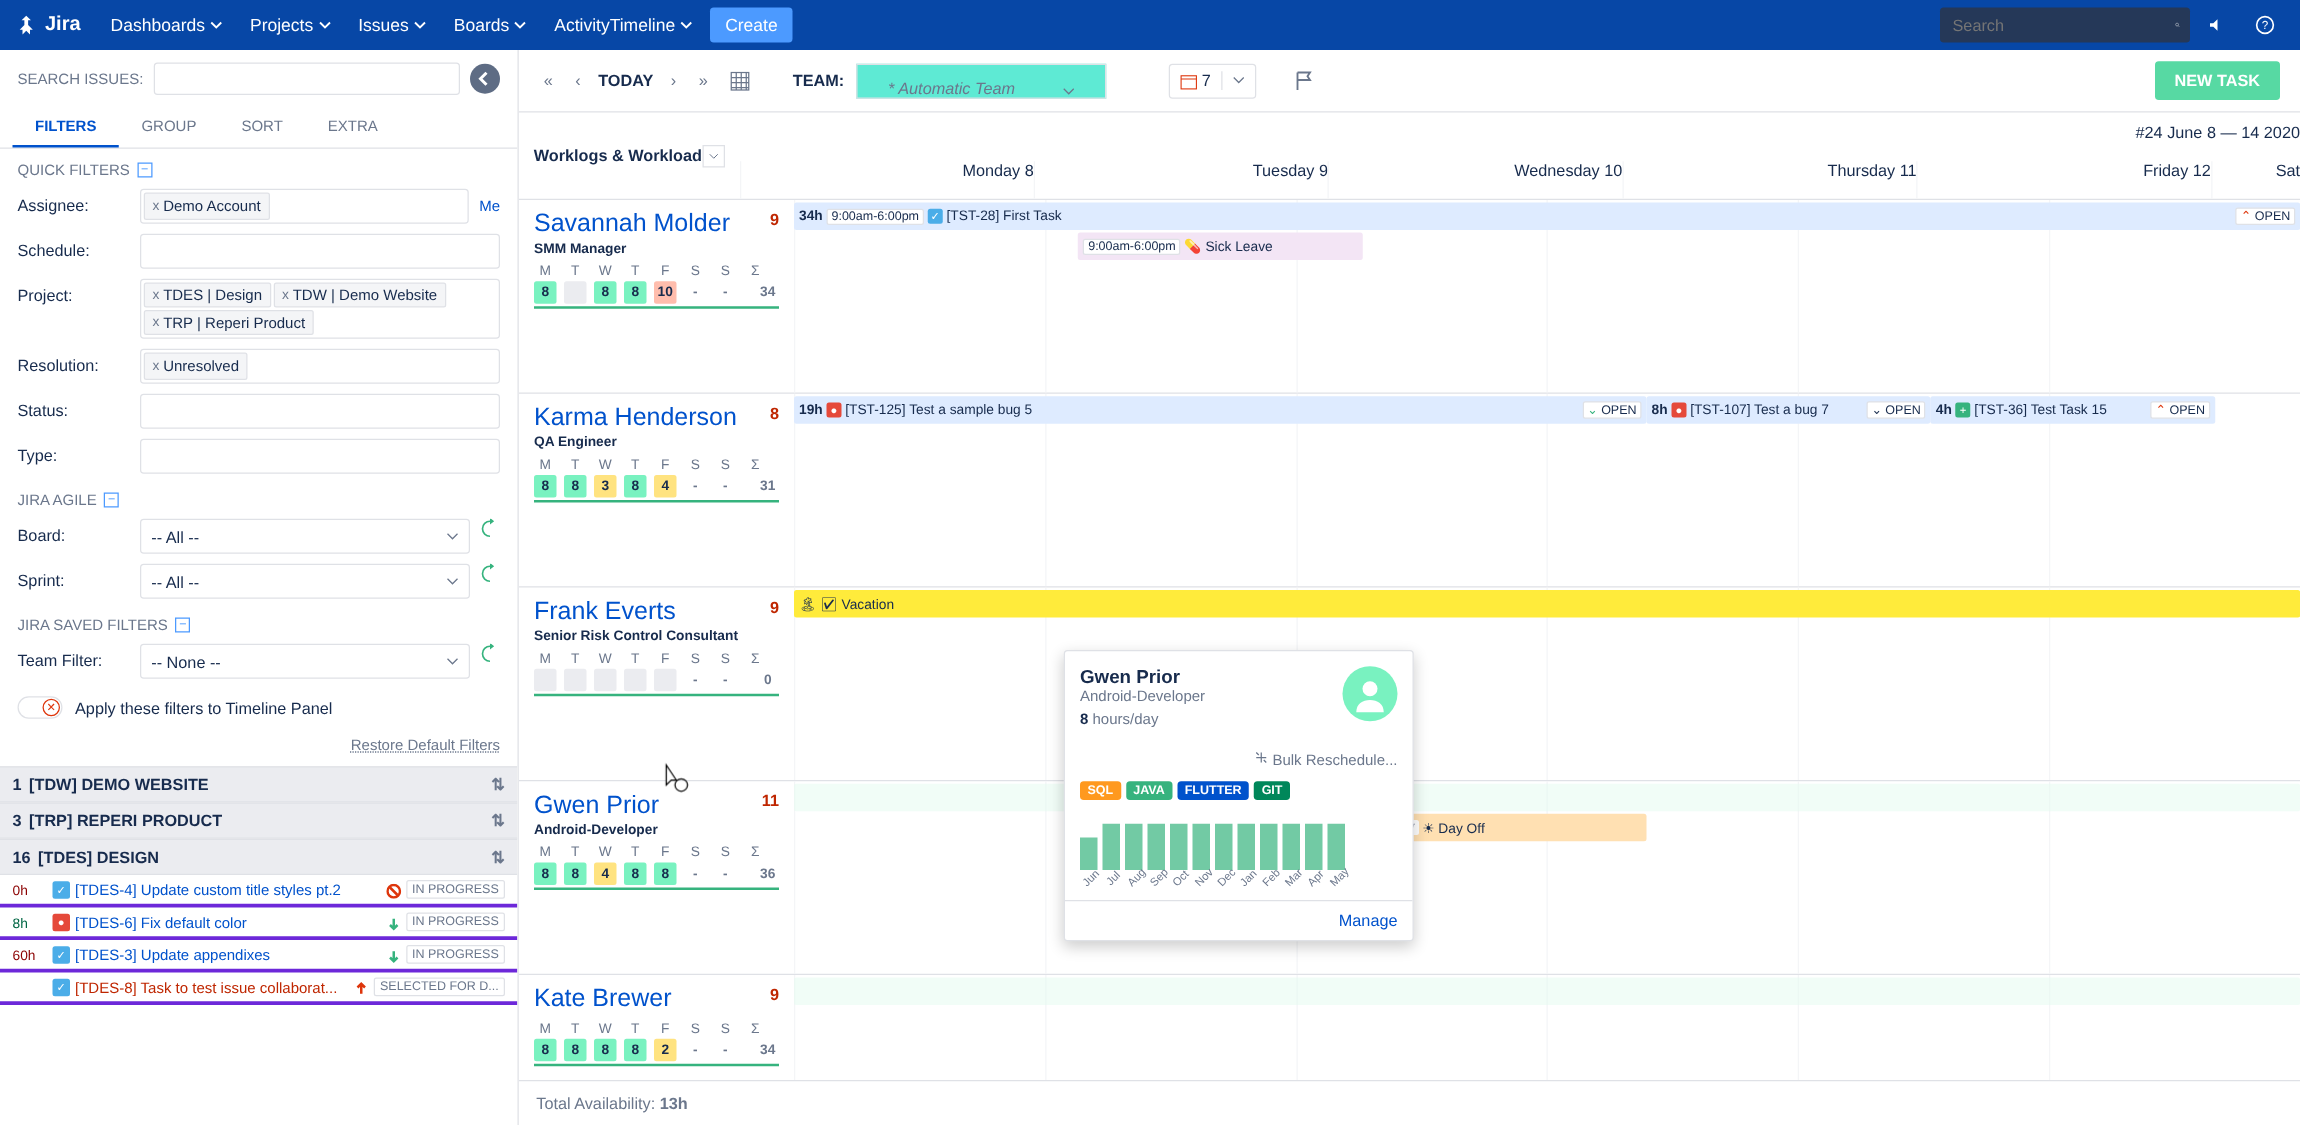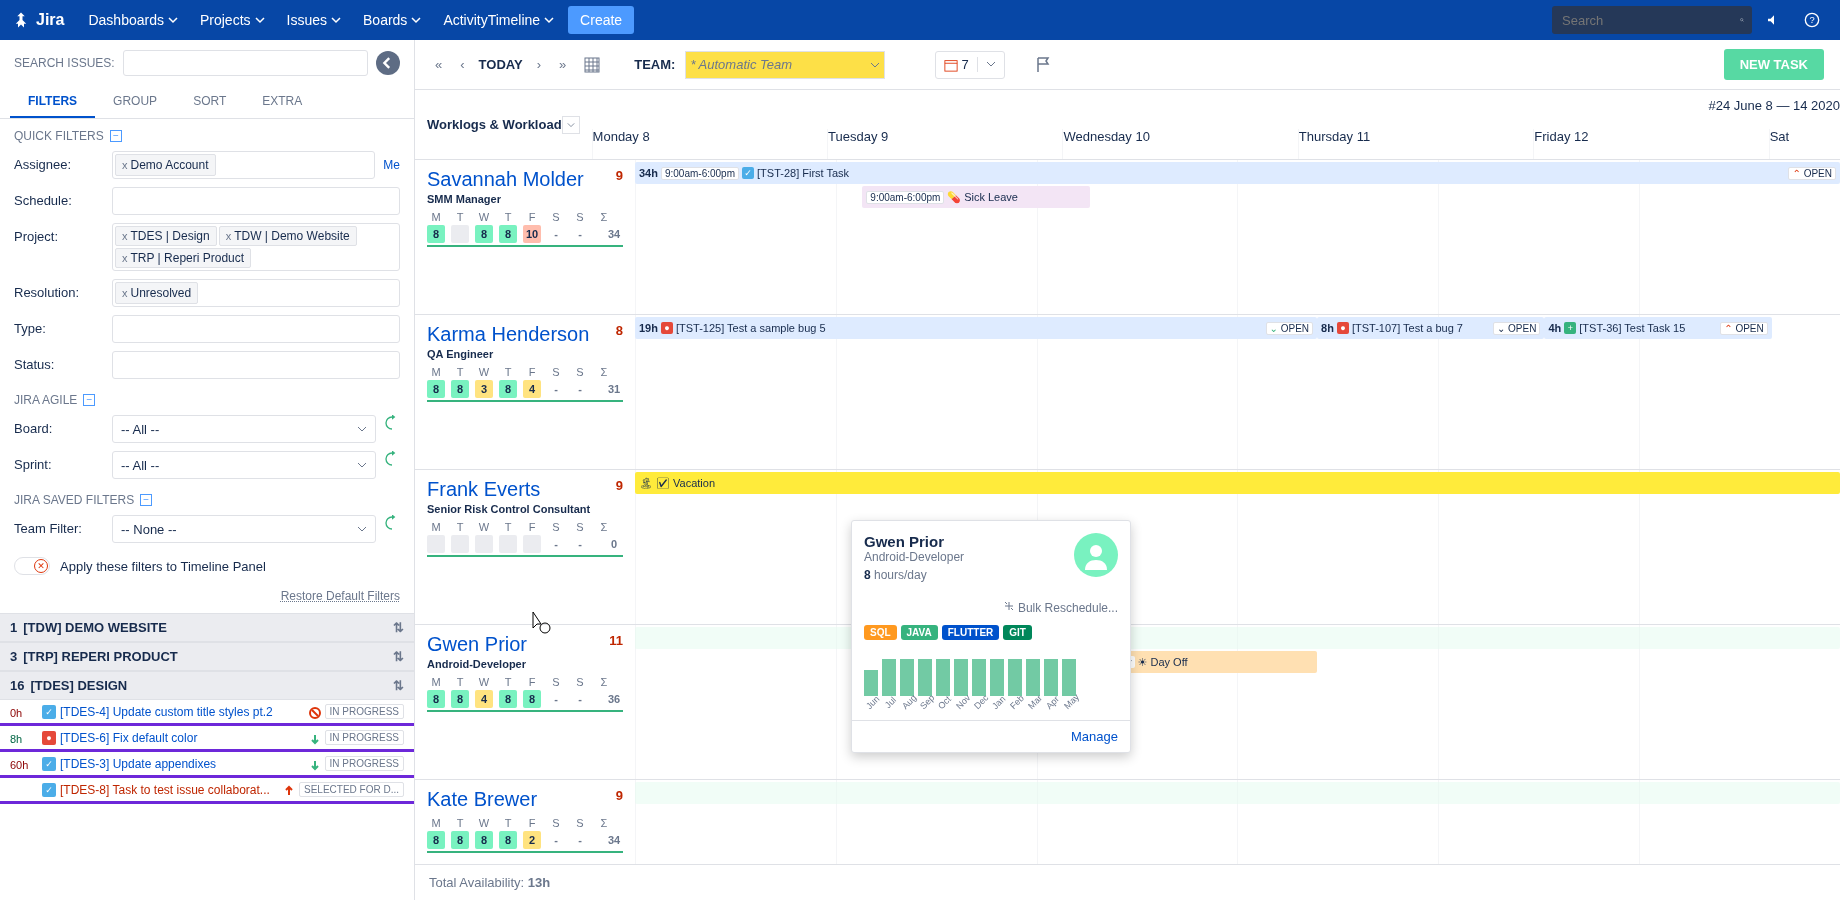--- a/index.html
+++ b/index.html
@@ -74,34 +74,34 @@
 .itype.bug{background:#e5493a}
 .issue .title{flex:1;color:var(--link);font-size:12px;white-space:nowrap;overflow:hidden;text-overflow:ellipsis}
 .issue .title.red{color:#bf2600}
 .status-pill{border:1px solid var(--border);border-radius:2px;font-size:10px;padding:1px 4px;color:var(--muted);background:#fff;white-space:nowrap}
 
 
 .tl-bar{height:50px;border-bottom:1px solid var(--border);display:flex;align-items:center;padding:0 16px;gap:10px}
 .tl-nav-btn{color:var(--muted);cursor:pointer;padding:4px}
 .today{font-weight:600}
 .team-lbl{font-weight:600;margin-left:20px}
-.team-sel{border:1px solid var(--border);height:28px;min-width:200px;display:flex;align-items:center;padding:0 4px;justify-content:space-between;background:#fde047;cursor:pointer;font-style:italic;color:var(--muted);font-size:13px}
+.team-sel{border:1px solid var(--border);height:28px;min-width:200px;display:flex;align-items:flex-end;padding:0 24px;justify-content:space-between;background:#5eead4;cursor:pointer;font-style:italic;color:var(--muted);font-size:13px}
 .cal-pick{display:flex;align-items:center;border:1px solid var(--border);border-radius:3px;height:28px;margin-left:40px}
 .cal-pick .d{padding:0 8px;border-right:1px solid var(--border);display:flex;align-items:center;gap:3px}
 .cal-pick .dd{padding:0 8px}
 .milestone{margin-left:20px;cursor:pointer;color:var(--muted)}
 .new-task{margin-left:auto;background:#57d9a3;color:#fff;font-weight:600;padding:8px 16px;border-radius:3px;cursor:pointer;font-size:13px}
 
 
 .tl{flex:1;display:flex;overflow:hidden;position:relative}
 .tl-hdr-left{height:70px;border-bottom:1px solid var(--border);display:flex;align-items:center;padding:0 12px;font-weight:600;justify-content:space-between}
 .tl-hdr-right{height:70px;border-bottom:1px solid var(--border);position:relative}
 .week-title{position:absolute;top:8px;left:0;right:0;text-align:right;font-size:13px;color:var(--text)}
 .day-cols{position:absolute;bottom:0;left:0;right:0;height:30px;display:flex}
-.day-cols .dc{flex:1;text-align:left;font-size:13px;color:var(--text);border-left:1px solid #f4f5f7}
+.day-cols .dc{flex:1;text-align:right;font-size:13px;color:var(--text);border-left:1px solid #f4f5f7}
 .row{display:flex;border-bottom:1px solid var(--border)}
 .row-left{width:220px;min-width:220px;padding:8px 12px}
 .row-right{flex:1;position:relative}
 .lane-bg{position:absolute;inset:0;display:flex}
 .lane-bg .c{flex:1;border-left:1px solid #f4f5f7}
 
 .person-name{color:var(--link);font-size:20px}
 .person-role{font-weight:600;font-size:11px;margin-top:2px}
 .wk-row{display:flex;gap:6px;margin-top:6px}
 .wk-row .d{width:18px;text-align:center;font-size:11px;color:var(--muted)}
@@ -271,25 +271,25 @@
     <div class="filter-row">
           <div class="lbl">Resolution:</div>
       <div class="tag-box">
             <span class="tag">
               <span class="x">x</span>
               <span>Unresolved</span>
             </span>
           </div>
     </div>
     <div class="filter-row">
+          <div class="lbl">Status:</div>
+          <div class="tag-box"></div>
+        </div>
+    <div class="filter-row">
           <div class="lbl">Type:</div>
-          <div class="tag-box"></div>
-        </div>
-    <div class="filter-row">
-          <div class="lbl">Status:</div>
           <div class="tag-box"></div>
         </div>
 
     <div class="section-hdr">
           <span>JIRA AGILE</span>
           <span class="minus-box">−</span>
         </div>
     <div class="filter-row">
           <div class="lbl">Board:</div>
       <div class="select">

